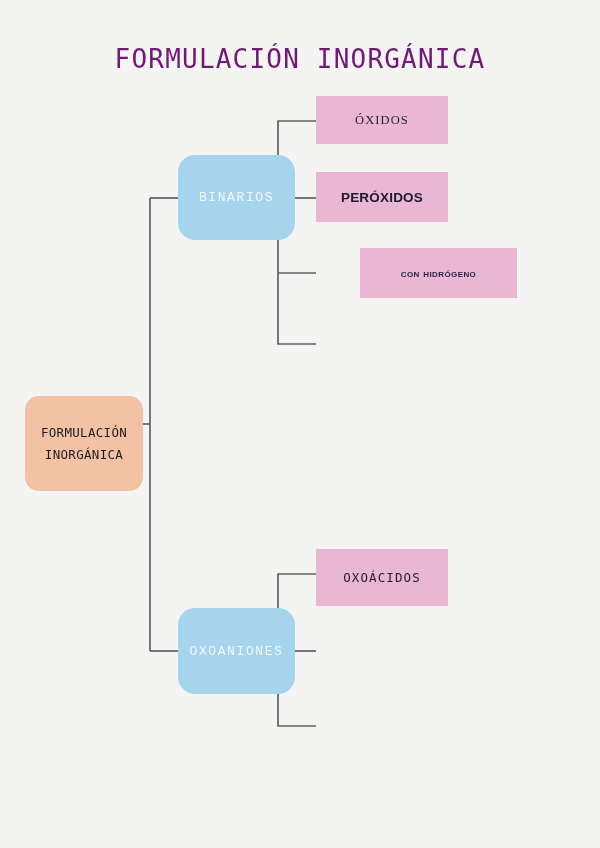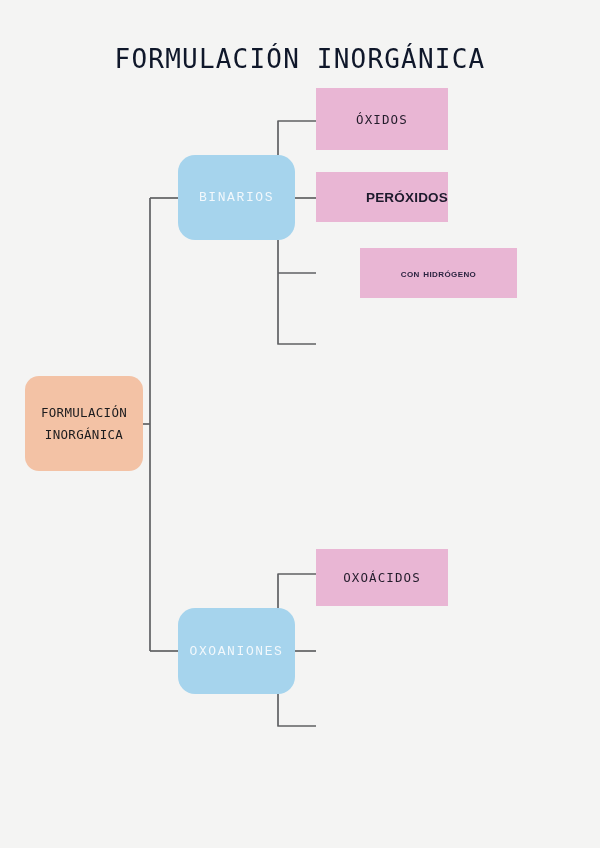--- a/index.html
+++ b/index.html
@@ -23,21 +23,21 @@
   
   #title {
     position: absolute;
     left: 0;
     top: 44px;
     width: 600px;
     text-align: center;
     font-family: "DejaVu Sans Mono", monospace;
     font-size: 26px;
     letter-spacing: 1.2px;
-    color: #0f172a;
+    color: #701a75;
     white-space: nowrap;
   }
 
   
   #wires {
     position: absolute;
     left: 0;
     top: 0;
     width: 600px;
     height: 848px;
@@ -61,20 +61,21 @@
   }
 
   .node-root {
     background: #f3c2a5;
     border-radius: 14px;
     color: #1c1c1e;
     font-family: "DejaVu Sans Mono", monospace;
     font-size: 12.5px;
     line-height: 1.75;
     letter-spacing: 0.3px;
+    margin-top: 20px;
   }
 
   .node-branch {
     background: #a6d4ed;
     border-radius: 17px;
     color: #f2f8fc;
     font-family: Liberation Mono, monospace;
     font-size: 13px;
     letter-spacing: 1.6px;
   }
@@ -90,21 +91,20 @@
     font-family: "DejaVu Sans Mono", monospace;
     font-size: 12.5px;
     letter-spacing: 1.1px;
   }
   .t-sans {
     font-family: "Liberation Sans", sans-serif;
     font-weight: 700;
     font-size: 13.5px;
     letter-spacing: 0.2px;
     color: #1d1a2c;
-    justify-content: flex-end;
   }
   .t-smallcaps {
     font-family: "Liberation Sans", sans-serif;
     font-weight: 700;
     font-size: 11.5px;
     font-variant: small-caps;
     text-transform: lowercase;
     letter-spacing: 0.4px;
     color: #2b2440;
   }
@@ -140,21 +140,21 @@
     <div>
       <div>FORMULACIÓN</div>
       <div>INORGÁNICA</div>
     </div>
   </div>
 
   <div class="node node-branch" style="left:178px; top:155px; width:117px; height:85px;">
     <span>BINARIOS</span>
   </div>
 
-  <div class="node node-leaf t-mono" style="left:316px; top:88px; width:132px; height:62px;">
+  <div class="node node-leaf t-mono" style="left:316px; top:96px; width:132px; height:48px;font-family:Liberation Serif, serif;">
     <span>ÓXIDOS</span>
   </div>
 
   <div class="node node-leaf t-sans" style="left:316px; top:172px; width:132px; height:50px;">
     <span>PERÓXIDOS</span>
   </div>
 
   <div class="node node-leaf t-smallcaps" style="left:316px; top:248px; width:157px; height:50px;margin-left:44px;">
     <span>CON HIDRÓGENO</span>
   </div>

